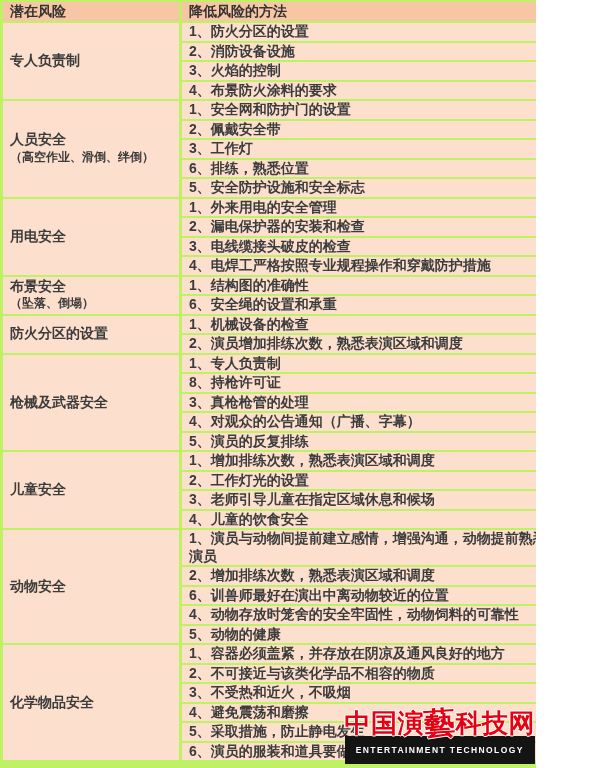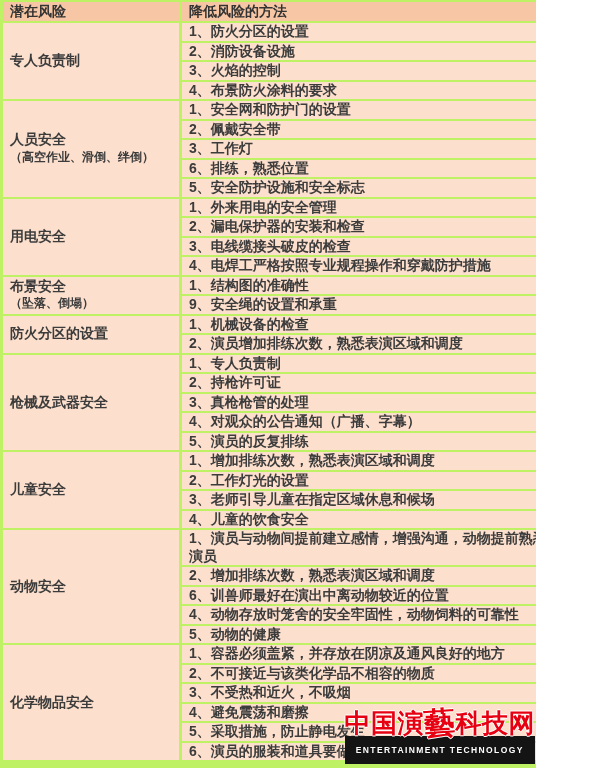--- a/index.html
+++ b/index.html
@@ -141,39 +141,39 @@
           <td class="method">4、电焊工严格按照专业规程操作和穿戴防护措施</td>
         </tr>
         <tr>
           <td class="risk" rowspan="2">
             <div>布景安全</div>
             <div class="sub">（坠落、倒塌）</div>
           </td>
           <td class="method">1、结构图的准确性</td>
         </tr>
         <tr>
-          <td class="method">9、安全绳的设置和承重</td>
+          <td class="method">6、安全绳的设置和承重</td>
         </tr>
         <tr>
           <td class="risk" rowspan="2">
             <div>防火分区的设置</div>
           </td>
           <td class="method">1、机械设备的检查</td>
         </tr>
         <tr>
           <td class="method">2、演员增加排练次数，熟悉表演区域和调度</td>
         </tr>
         <tr>
           <td class="risk" rowspan="5">
             <div>枪械及武器安全</div>
           </td>
           <td class="method">1、专人负责制</td>
         </tr>
         <tr>
-          <td class="method">2、持枪许可证</td>
+          <td class="method">8、持枪许可证</td>
         </tr>
         <tr>
           <td class="method">3、真枪枪管的处理</td>
         </tr>
         <tr>
           <td class="method">4、对观众的公告通知（广播、字幕）</td>
         </tr>
         <tr>
           <td class="method">5、演员的反复排练</td>
         </tr>

